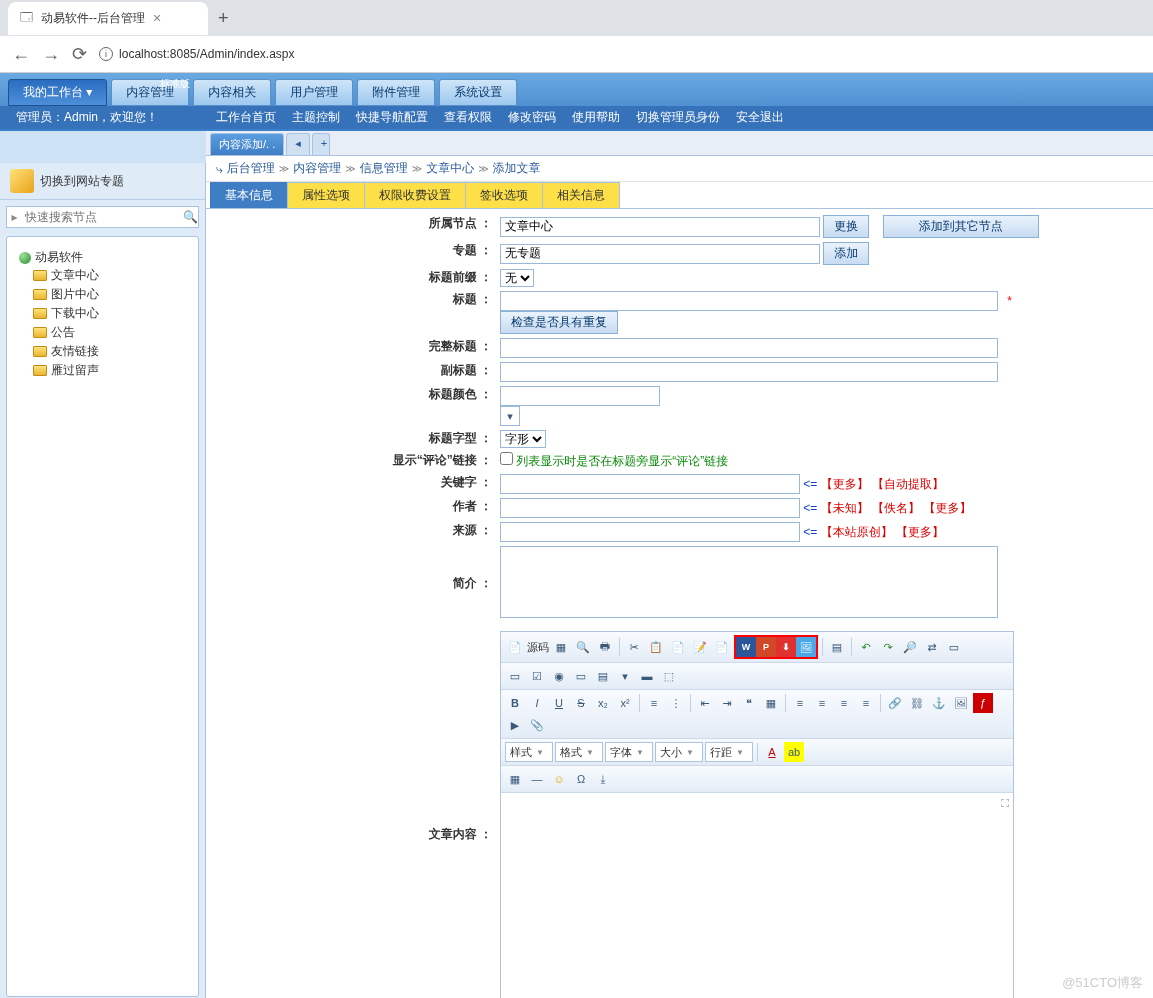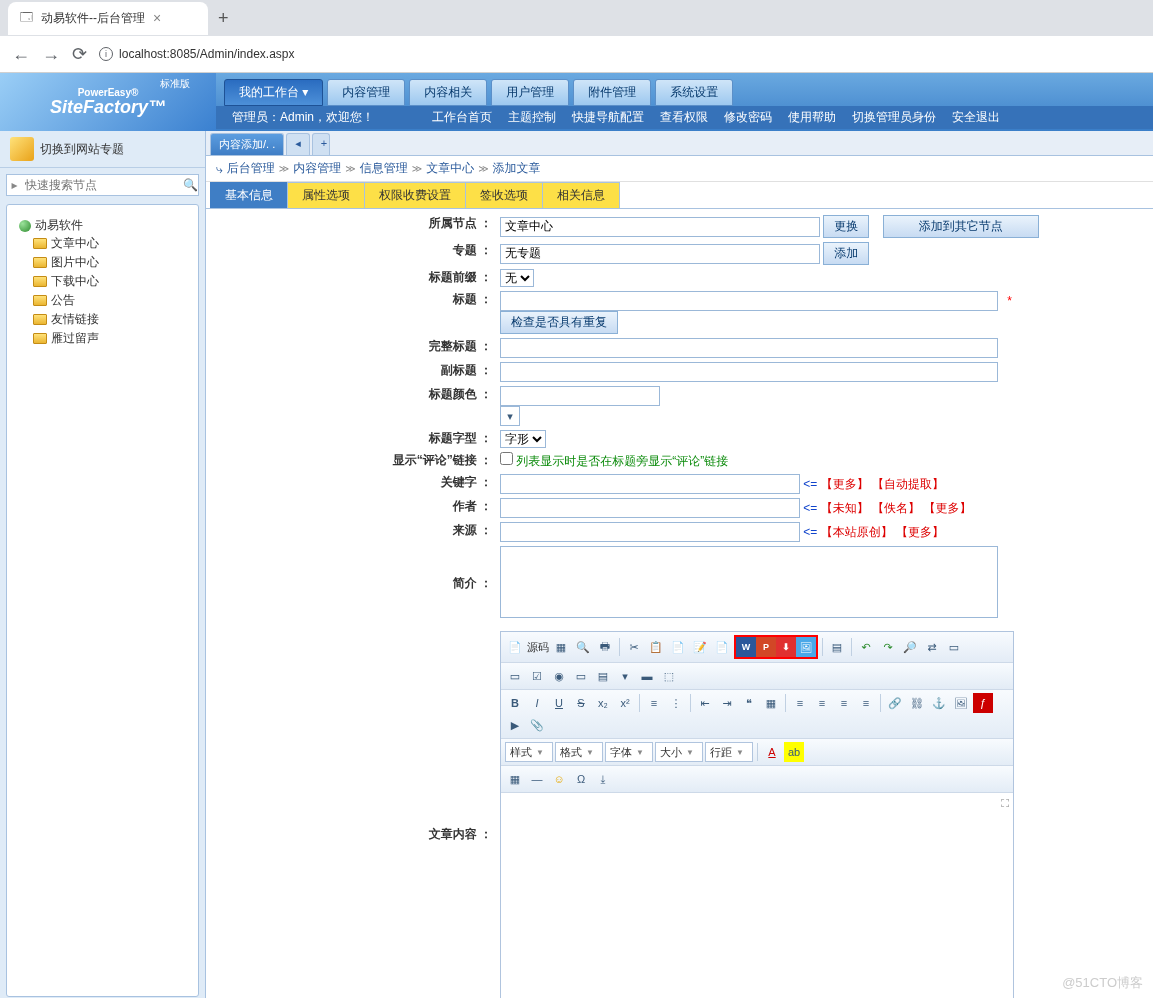--- a/index.html
+++ b/index.html
@@ -20,21 +20,21 @@
 .logo-tag { position: absolute; left: 160px; top: 4px; font-size: 10px; color: #fff; }
 .header-right { flex: 1; display: flex; flex-direction: column; }
 .menu-bar { display: flex; gap: 4px; padding: 6px 8px 0; }
 .menu-item { background: linear-gradient(#cfe5f8,#9dc8ef); border: 1px solid #5b8fc8; padding: 4px 14px; border-radius: 3px 3px 0 0; color: #073a6e; cursor: pointer; font-size: 12px; }
 .menu-item.active { background: linear-gradient(#2a6cc0,#4d90d8); color: #fff; border-color: #1e5296; }
 .status-bar { background: #3672b9; color: #fff; display: flex; align-items: center; gap: 18px; padding: 3px 16px; font-size: 12px; }
 .status-bar .links { display: flex; gap: 16px; margin-left: 40px; }
 .status-bar span { white-space: nowrap; }
 
 .main { display: flex; height: calc(100vh - 130px); background: #cde2f4; }
-.sidebar { width: 206px; background: #dfebf7; border-right: 1px solid #a8c2e0; display: flex; flex-direction: column; }
+.sidebar { width: 206px; background: #dfebf7; border-right: 1px solid #a8c2e0; display: flex; flex-direction: column; margin-top: 32px; }
 .side-header { display: flex; align-items: center; gap: 6px; padding: 6px 10px; border-bottom: 1px solid #b8cee6; }
 .cube-icon { width: 24px; height: 24px; background: linear-gradient(135deg,#ffe27a,#e9a219); border-radius: 3px; }
 .search-box { margin: 6px; display: flex; border: 1px solid #a8c2e0; background: #fff; }
 .search-icon { width: 18px; display: flex; align-items: center; justify-content: center; color: #888; }
 .search-box input { border: none; flex: 1; font-size: 12px; padding: 3px; }
 .mag-icon { width: 18px; display: flex; align-items: center; justify-content: center; color: #888; }
 .tree { margin: 2px 6px; background: #fff; border: 1px solid #a8c2e0; border-radius: 3px; padding: 12px; flex: 1; }
 .tree-root { display: flex; align-items: center; gap: 4px; cursor: pointer; }
 .tree-children { margin-left: 14px; }
 .tree-node { display: flex; align-items: center; gap: 4px; padding: 1px 0; cursor: pointer; }
@@ -101,24 +101,20 @@
     <span class="nav-arrow">→</span>
     <span class="nav-arrow">⟳</span>
     <div class="url-field">
       <span class="url-info">i</span>
       <span>localhost:8085/Admin/index.aspx</span>
     </div>
   </div>
 </div>
 
 <div class="app-header">
-  <div class="logo-area">
-    <span class="logo-small">PowerEasy®</span>
-    <span>SiteFactory™</span>
-  </div>
   <span class="logo-tag">标准版</span>
   <div class="header-right">
     <div class="menu-bar">
       <div class="menu-item active">我的工作台 ▾</div>
       <div class="menu-item">内容管理</div>
       <div class="menu-item">内容相关</div>
       <div class="menu-item">用户管理</div>
       <div class="menu-item">附件管理</div>
       <div class="menu-item">系统设置</div>
     </div>

